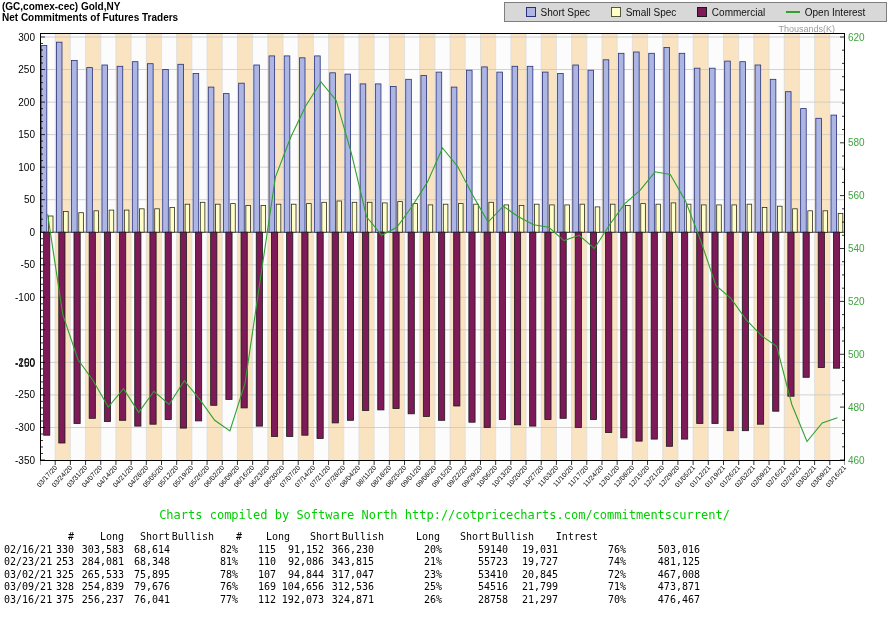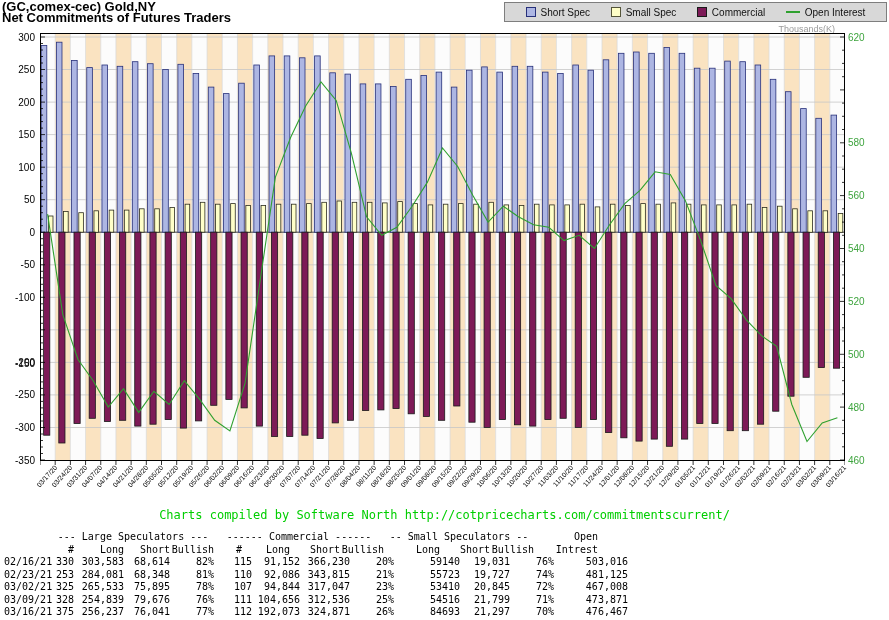--- a/index.html
+++ b/index.html
@@ -1,18 +1,18 @@
 <!DOCTYPE html>
 <html><head>
 <meta charset="utf-8">
 <style>
   html,body { margin:0; padding:0; }
   body { width:889px; height:620px; position:relative; background:#fff; overflow:hidden;
          font-family:"Liberation Sans", sans-serif; }
-  .title { position:absolute; left:2px; top:1px; font-size:13px; font-weight:bold;
+  .title { position:absolute; left:2px; top:1px; font-size:10px; font-weight:bold;
            line-height:11px; color:#000; white-space:nowrap; }
   .legend { position:absolute; left:504px; top:2px; width:381px; height:18px;
             background:#D8D8D8; border:1px solid #7e7e7e; display:flex; align-items:center;
             justify-content:space-evenly; font-size:10px; color:#111; }
   .legend-item { display:flex; align-items:center; white-space:nowrap; }
   .sw { width:8px; height:8px; border:1px solid #444; display:inline-block; margin-right:5px; }
   .swline { width:14px; height:2px; display:inline-block; margin-right:5px; }
   .kunit { position:absolute; top:24px; left:735px; width:100px; text-align:right;
            color:#9a9a9a; font-size:9px; }
   .plot { position:absolute; left:40px; top:33px; }
@@ -21,21 +21,21 @@
   .xlab  { position:absolute; font-size:6.8px; color:#000; width:42px; text-align:right;
            transform-origin:100% 0; transform:rotate(-48deg); white-space:nowrap; }
   .footer { position:absolute; top:508px; left:0; width:889px; text-align:center;
             font-family:"DejaVu Sans Mono", monospace; font-size:12px; color:#00CE00; }
   .tbl { position:absolute; left:4px; top:531px; font-family:"DejaVu Sans Mono", monospace;
          font-size:10px; color:#000; }
   .trow { display:flex; height:12.5px; line-height:12.5px; white-space:nowrap; }
   .cell { display:inline-block; }
   .r { text-align:right; }
   .ctr { text-align:center; }
-  .pct { padding-right:10px; }
+  .pct { padding-right:10px;margin-left:24px; }
   .c0{width:48px;} .c1{width:22px;} .c2{width:50px;} .c3{width:46px;} .c4{width:44px;}
   .c5{width:28px;} .c6{width:48px;} .c7{width:50px;} .c8{width:44px;}
   .c9{width:56px;} .c10{width:50px;} .c11{width:44px;} .c12{width:64px;}
   .g1{width:162px;} .g2{width:170px;} .g3{width:150px;} .g4{width:64px; padding-right:10px;}
 </style>
 </head>
 <body>
 
 <div>
 
@@ -584,27 +584,20 @@
       <div class="xlab" style="left: 770px; top: 464px;">03/02/21</div>
       <div class="xlab" style="left: 785.2px; top: 464px;">03/09/21</div>
       <div class="xlab" style="left: 800.4px; top: 464px;">03/16/21</div>
     </div>
 
   <div class="footer">Charts compiled by Software North  http://cotpricecharts.com/commitmentscurrent/</div>
 
   <div class="tbl" id="tbl">
       <div class="trow">
         <span class="cell c0"></span>
-        <span class="cell g1 ctr">--- Large Speculators ---</span>
-        <span class="cell g2 ctr">------ Commercial ------</span>
-        <span class="cell g3 ctr">-- Small Speculators --</span>
-        <span class="cell g4 r">Open</span>
-      </div>
-      <div class="trow">
-        <span class="cell c0"></span>
         <span class="cell c1 r">#</span>
         <span class="cell c2 r">Long</span>
         <span class="cell c3 r">Short</span>
         <span class="cell c4 r">Bullish</span>
         <span class="cell c5 r">#</span>
         <span class="cell c6 r">Long</span>
         <span class="cell c7 r">Short</span>
         <span class="cell c8 r">Bullish</span>
         <span class="cell c9 r">Long</span>
         <span class="cell c10 r">Short</span>
@@ -655,39 +648,39 @@
         <span class="cell c10 r">20,845</span>
         <span class="cell c11 r pct">72%</span>
         <span class="cell c12 r">467,008</span>
       </div>
       <div class="trow">
         <span class="cell c0">03/09/21</span>
         <span class="cell c1 r">328</span>
         <span class="cell c2 r">254,839</span>
         <span class="cell c3 r">79,676</span>
         <span class="cell c4 r pct">76%</span>
-        <span class="cell c5 r">111</span>
+        <span class="cell c5 r">169</span>
         <span class="cell c6 r">104,656</span>
         <span class="cell c7 r">312,536</span>
         <span class="cell c8 r pct">25%</span>
         <span class="cell c9 r">54516</span>
         <span class="cell c10 r">21,799</span>
         <span class="cell c11 r pct">71%</span>
         <span class="cell c12 r">473,871</span>
       </div>
       <div class="trow">
         <span class="cell c0">03/16/21</span>
         <span class="cell c1 r">375</span>
         <span class="cell c2 r">256,237</span>
         <span class="cell c3 r">76,041</span>
         <span class="cell c4 r pct">77%</span>
         <span class="cell c5 r">112</span>
         <span class="cell c6 r">192,073</span>
         <span class="cell c7 r">324,871</span>
         <span class="cell c8 r pct">26%</span>
-        <span class="cell c9 r">84693</span>
+        <span class="cell c9 r">28758</span>
         <span class="cell c10 r">21,297</span>
         <span class="cell c11 r pct">70%</span>
         <span class="cell c12 r">476,467</span>
       </div>
     </div>
 
 </div>
 
 </body></html>

